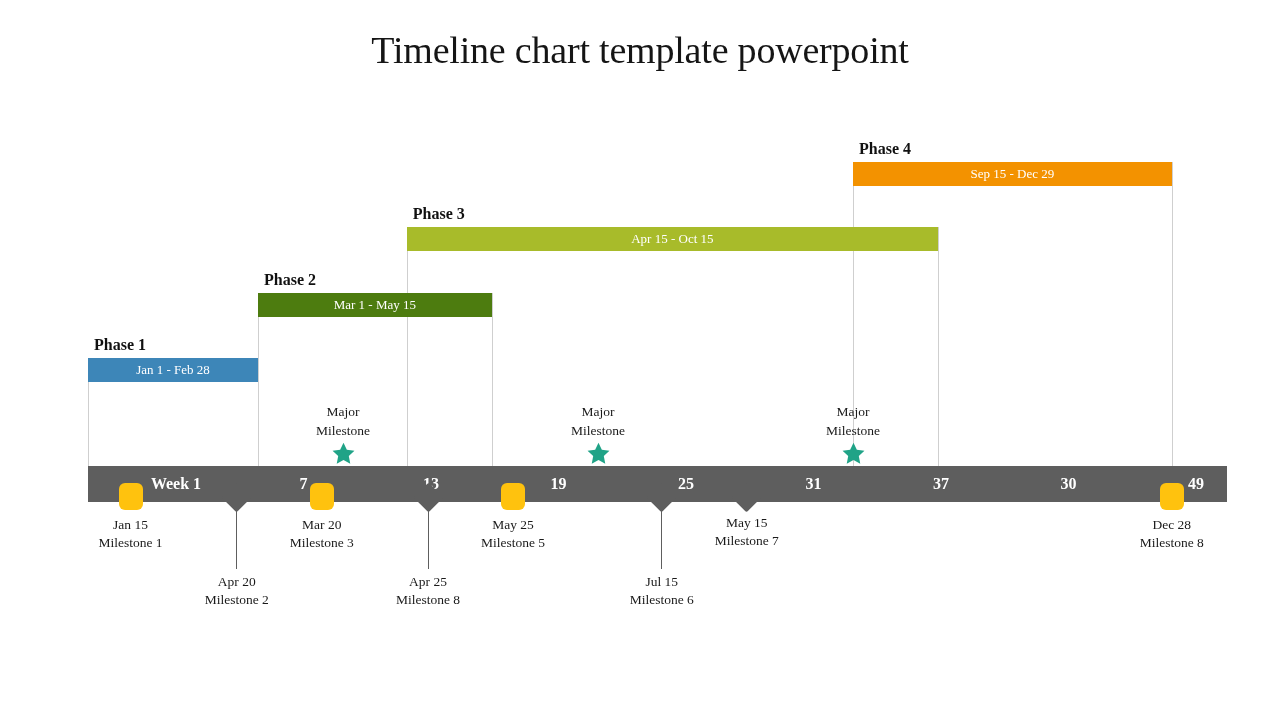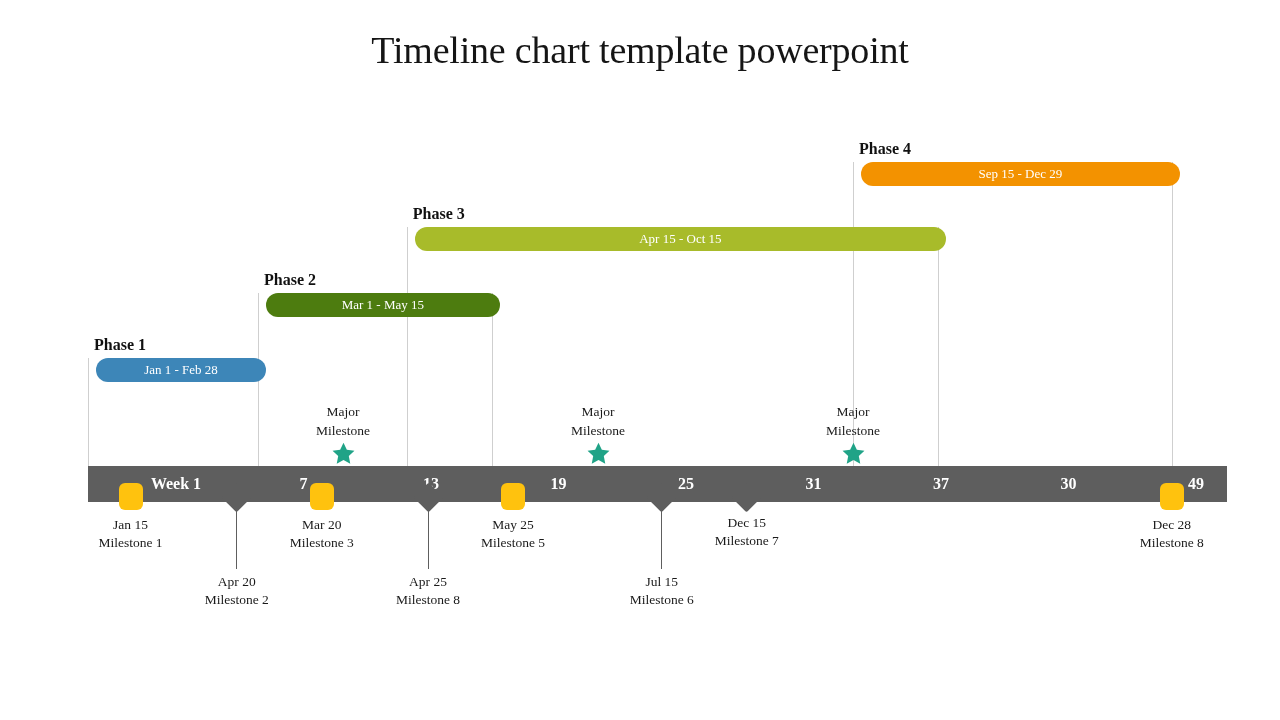--- a/index.html
+++ b/index.html
@@ -63,28 +63,27 @@
     font-size: 16px;
     font-weight: bold;
     color: #111111;
     white-space: nowrap;
   }
   .phase-bar {
     position: absolute;
     left: 0;
     top: 0;
     height: 24px;
-    border-radius: 12px;
+    border-radius: 0;
     color: #ffffff;
     font-size: 13px;
     line-height: 24px;
     text-align: center;
     white-space: nowrap;
     box-sizing: border-box;
-    margin-left: 8px;
   }
 
   
   #axis-band {
     position: absolute;
     background: #5e5e5e;
     padding-left: 34px;
   }
   .week-tick {
     position: absolute;
@@ -268,21 +267,21 @@
           <div class="ms-marker-diamond" style="background: rgb(94, 94, 94);"></div>
           <div class="ms-connector" style="height: 58px; background: rgb(94, 94, 94);"></div>
           <div class="ms-text" style="margin-top: 4px;">
             <span class="ms-date">Jul 15</span>
             <span class="ms-name">Milestone 6</span>
           </div>
         </div>
         <div class="milestone" style="left: 746.75px; top: 484px;">
           <div class="ms-marker-diamond" style="background: rgb(94, 94, 94);"></div>
           <div class="ms-text" style="margin-top: 6px;">
-            <span class="ms-date">Dec 15</span>
+            <span class="ms-date">May 15</span>
             <span class="ms-name">Milestone 7</span>
           </div>
         </div>
         <div class="milestone" style="left: 1171.75px; top: 483px;">
           <div class="ms-marker-square" style="background: rgb(255, 194, 14);"></div>
           <div class="ms-text" style="margin-top: 6px;">
             <span class="ms-date">Dec 28</span>
             <span class="ms-name">Milestone 8</span>
           </div>
         </div>

